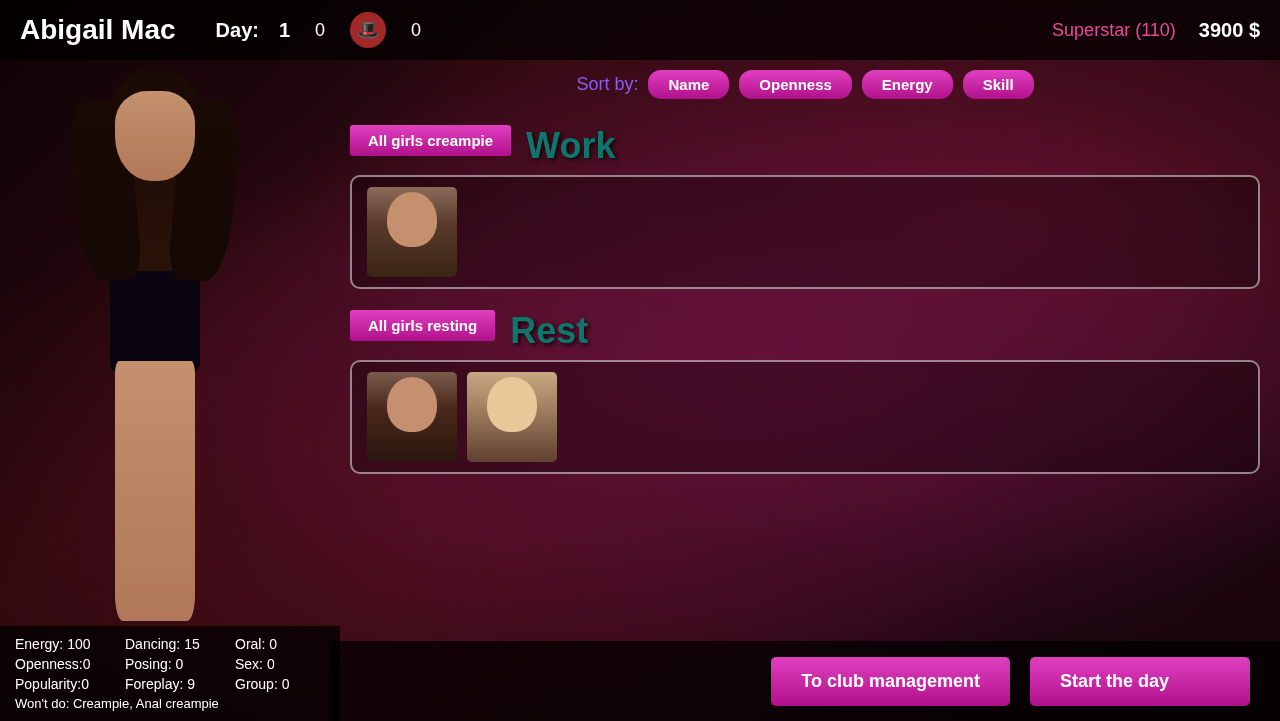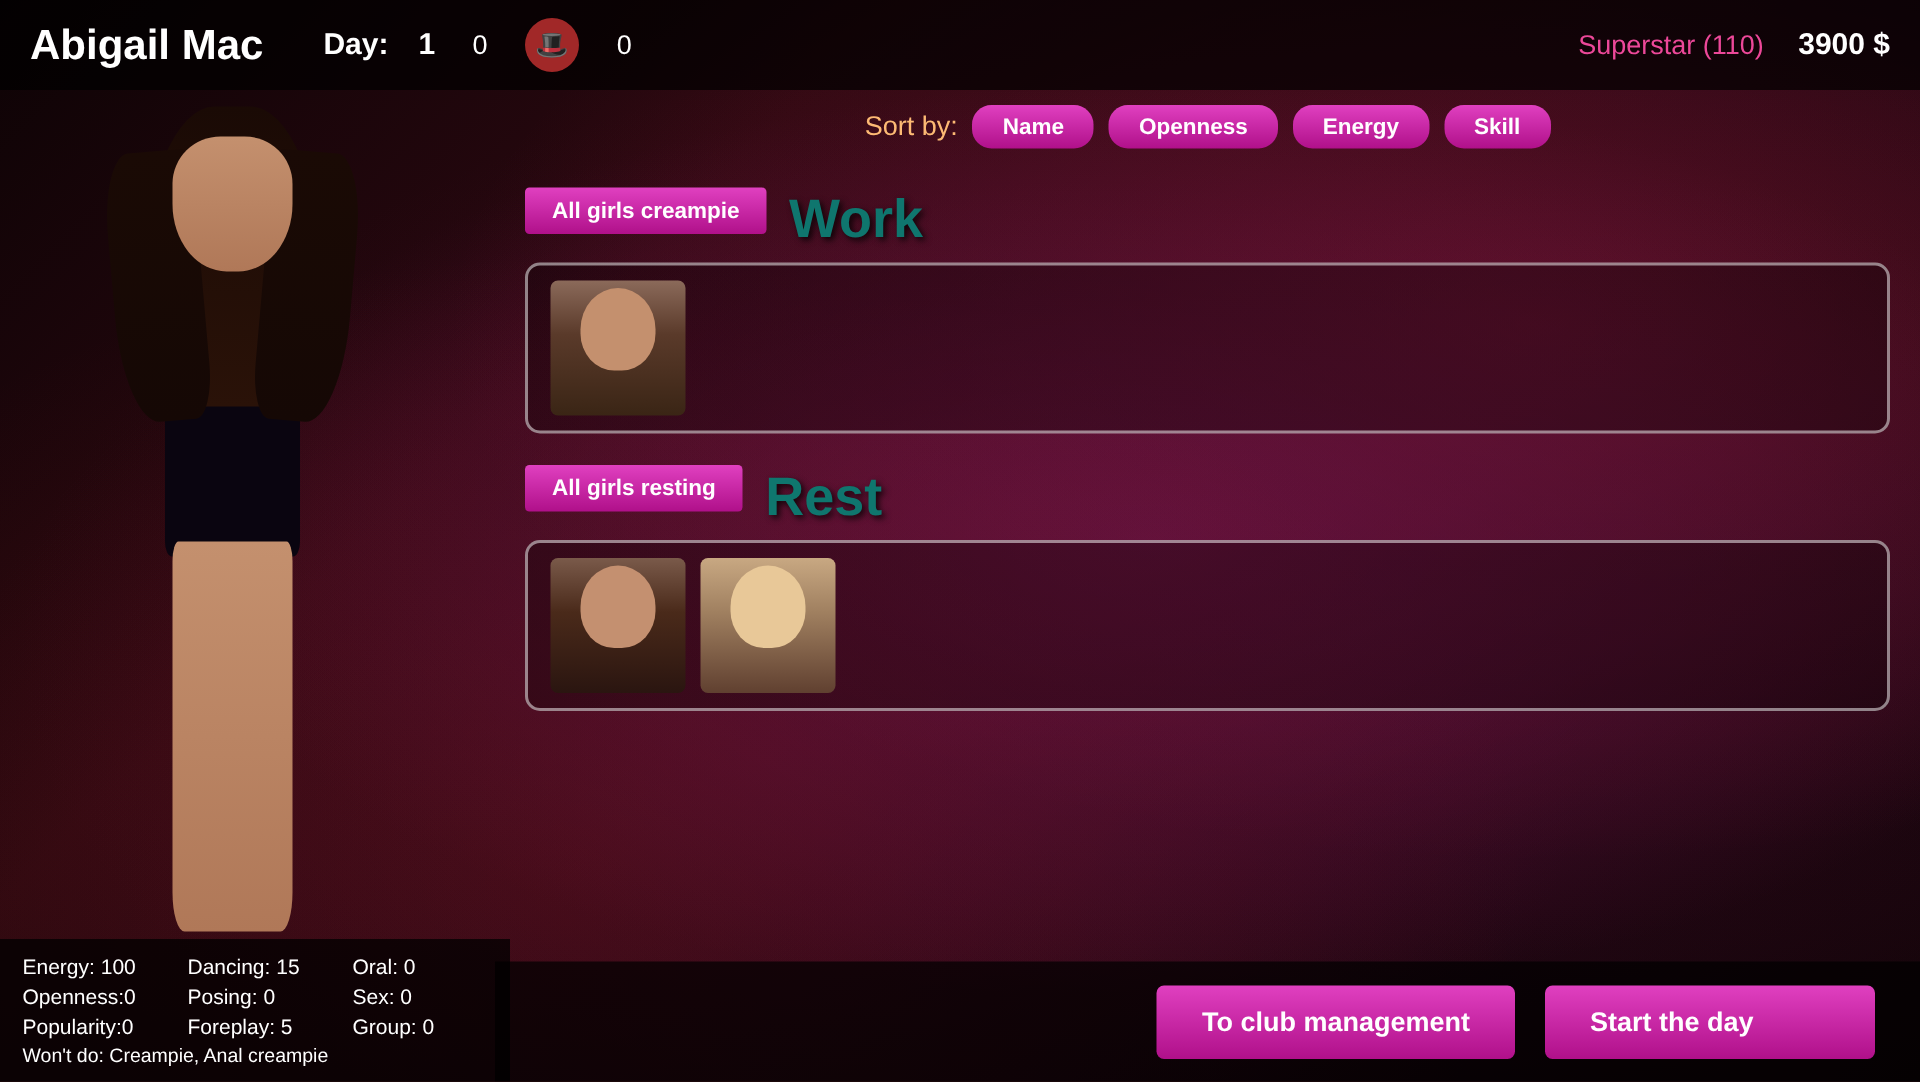--- a/index.html
+++ b/index.html
@@ -145,21 +145,21 @@
     
     .sort-bar {
       display: flex;
       align-items: center;
       gap: 10px;
       margin-bottom: 15px;
       justify-content: center;
     }
 
     .sort-label {
-      color: #fdba74;
+      color: #8b5cf6;
       font-size: 18px;
     }
 
     .sort-btn {
       background: linear-gradient(to bottom, #e040c0, #b0108a);
       color: white;
       border: none;
       padding: 6px 20px;
       font-size: 15px;
       font-weight: bold;
@@ -395,21 +395,21 @@
     <span class="stat-item">Dancing: 15</span>
     <span class="stat-item">Oral: 0</span>
   </div>
   <div class="stats-row">
     <span class="stat-item">Openness:0</span>
     <span class="stat-item">Posing: 0</span>
     <span class="stat-item">Sex: 0</span>
   </div>
   <div class="stats-row">
     <span class="stat-item">Popularity:0</span>
-    <span class="stat-item">Foreplay: 5</span>
+    <span class="stat-item">Foreplay: 9</span>
     <span class="stat-item">Group: 0</span>
   </div>
   <div class="wont-do">Won't do: Creampie, Anal creampie</div>
 </div>
 
 <div class="main-content">
 
   <div class="sort-bar">
     <span class="sort-label">Sort by:</span>
     <button class="sort-btn">Name</button>

